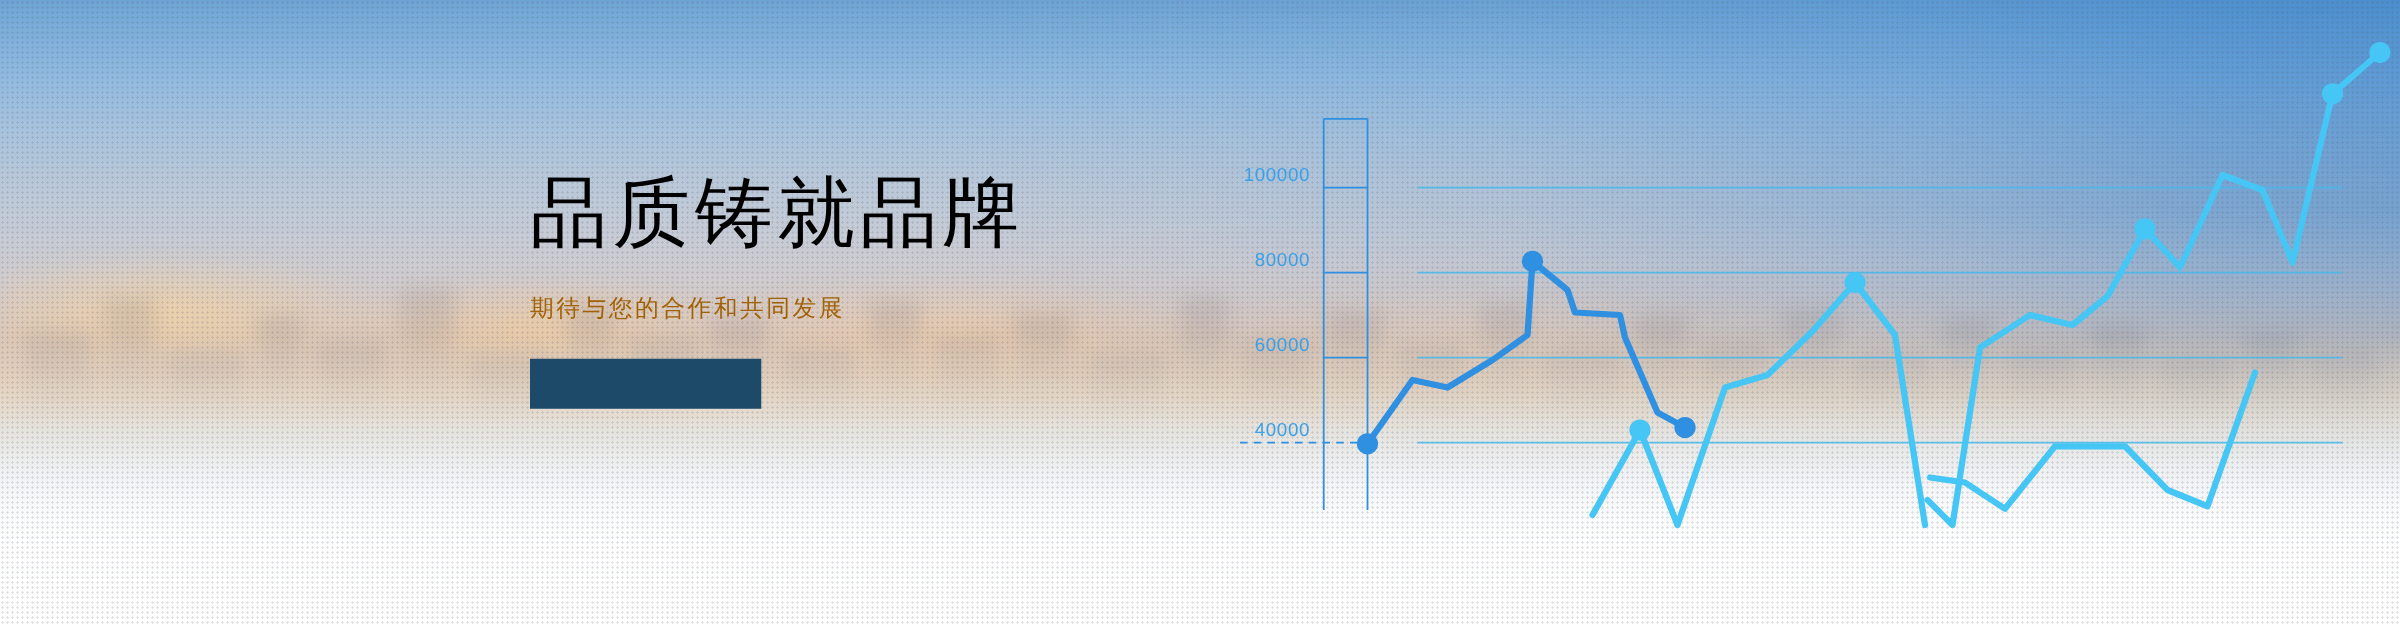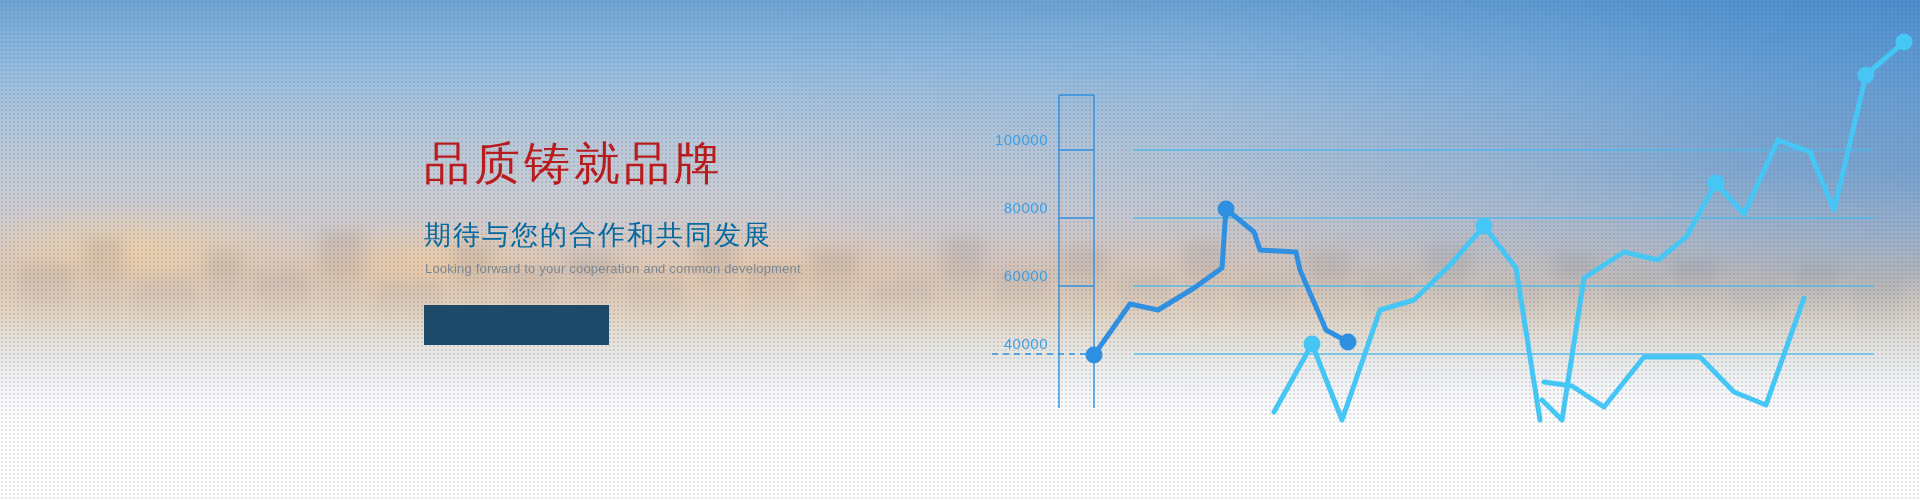--- a/index.html
+++ b/index.html
@@ -102,34 +102,34 @@
   }
 
   
   .text-block {
     position: absolute;
     left: 424px;
     top: 140px;
     width: 560px;
   }
   .headline {
-    font-size: 46px;
+    font-size: 62px;
     line-height: 1;
     font-weight: 500;
-    color: #b91c1c;
+    color: #000000;
     letter-spacing: 4px;
     margin: 0;
     white-space: nowrap;
   }
   .subhead {
     margin: 36px 0 0 0;
-    font-size: 27px;
+    font-size: 19px;
     line-height: 1;
     font-weight: 400;
-    color: #0369a1;
+    color: #a16207;
     letter-spacing: 2px;
     white-space: nowrap;
   }
   .subhead-en {
     margin: 13px 0 0 1px;
     font-size: 13px;
     line-height: 1;
     font-weight: 400;
     color: #7c8794;
     letter-spacing: 0.2px;
@@ -256,17 +256,16 @@
         <circle cx="772" cy="183" r="8.5" fill="#45c6f5"></circle>
         <circle cx="922" cy="75" r="8.5" fill="#45c6f5"></circle>
         <circle cx="960" cy="42" r="8.5" fill="#45c6f5"></circle>
       </g>
     </svg>
   </div>
 
   <div class="text-block">
     <h1 class="headline">品质铸就品牌</h1>
     <p class="subhead">期待与您的合作和共同发展</p>
-    <p class="subhead-en">Looking forward to your cooperation and common development</p>
     <button class="cta-button"></button>
   </div>
 
 </div>
 
 </body></html>

